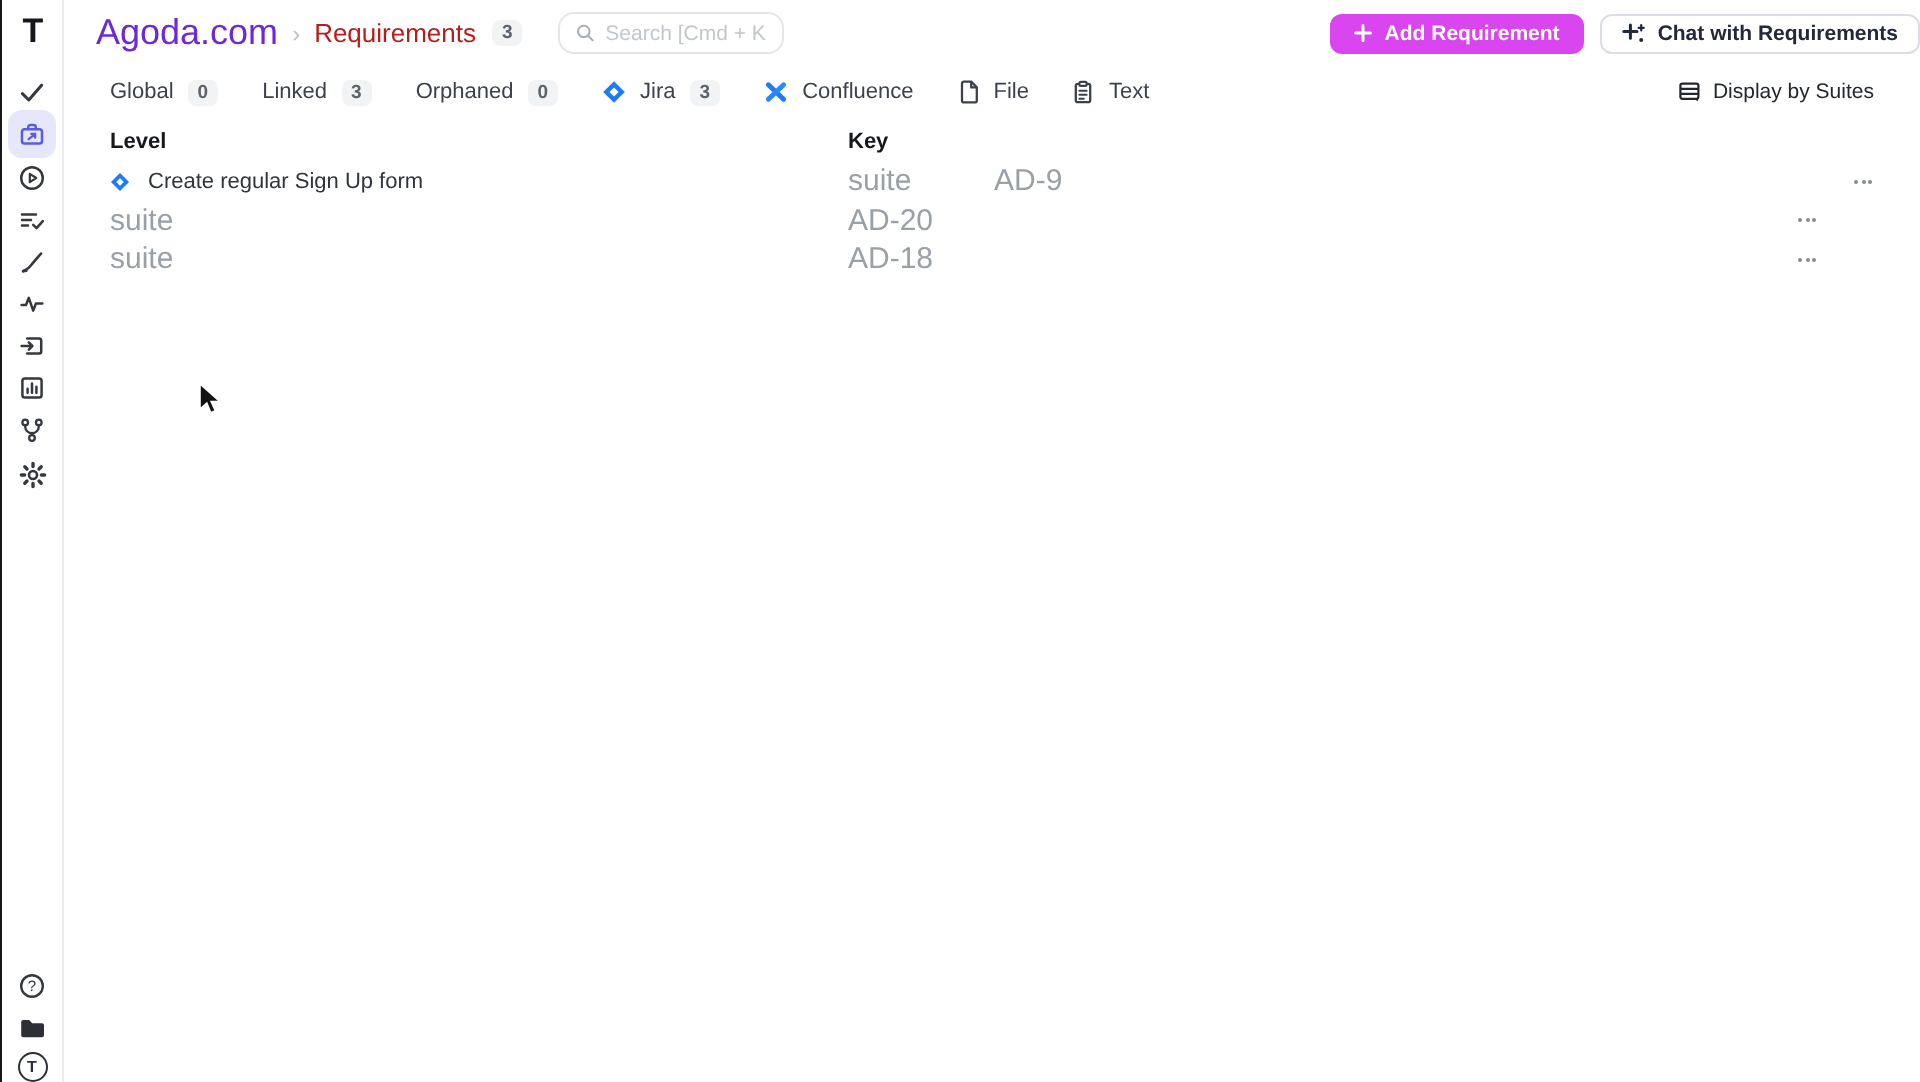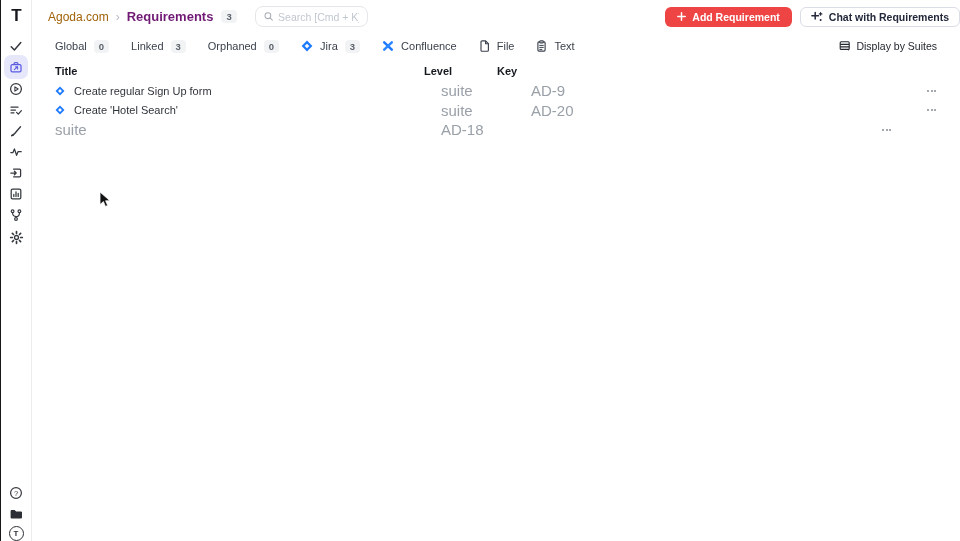--- a/index.html
+++ b/index.html
@@ -10,41 +10,41 @@
 
   
   .sidebar { position:absolute; left:1px; top:0; width:31px; height:541px; background:#fff; border-right:1px solid #ececee; }
   .sb-box { position:absolute; left:50%; transform:translateX(-50%); width:24px; height:24px; display:flex; align-items:center; justify-content:center; cursor:pointer; }
   .sb-box.selected { background:#e6e7fb; border-radius:7px; }
   .logo-t { font-size:17px; font-weight:800; color:#16181d; letter-spacing:-1px; }
   .avatar-circle { width:15px; height:15px; border:1.4px solid #2c3036; border-radius:50%; display:flex; align-items:center; justify-content:center; font-size:8px; font-weight:800; color:#2c3036; }
 
   
   .topbar { position:absolute; left:32px; top:0; right:0; height:33px; display:flex; align-items:center; padding-left:16px; }
-  .crumb-project { font-size:12px; color:#a16207; cursor:pointer; }
+  .crumb-project { font-size:18px; color:#6d28d9; cursor:pointer; }
   .crumb-sep { font-size:12px; color:#b8bec5; margin:0 7px; }
-  .crumb-page { font-size:13px; font-weight:700; color:#701a75; }
+  .crumb-page { font-size:13px; font-weight:400; color:#b91c1c; }
   .badge { background:#f2f3f5; border-radius:4px; padding:1px 5px; font-size:9.5px; color:#5c626b; font-weight:600; }
   .crumb-badge { margin-left:8px; }
   .searchbox { margin-left:18px; width:113px; height:21px; border:1px solid #e4e6ea; border-radius:8px; display:flex; align-items:center; padding:0 8px; gap:5px; background:#fff; cursor:text; }
   .searchbox input { border:none; outline:none; width:100%; font-size:10.5px; color:#6b7280; font-family:"Liberation Sans",sans-serif; background:transparent; }
   .searchbox input::placeholder { color:#c2c7cf; }
   .top-spacer { flex:1; }
-  .btn-add { height:20px; background:#ef4444; border:none; border-radius:6px; color:#fff; font-size:10.5px; font-weight:600; display:flex; align-items:center; gap:6px; padding:0 12px; cursor:pointer; font-family:"Liberation Sans",sans-serif; }
+  .btn-add { height:20px; background:#d946ef; border:none; border-radius:6px; color:#fff; font-size:10.5px; font-weight:600; display:flex; align-items:center; gap:6px; padding:0 12px; cursor:pointer; font-family:"Liberation Sans",sans-serif; }
   .btn-chat { height:20px; margin-left:8px; background:#fff; border:1px solid #dbdde6; border-radius:6px; color:#23283b; font-size:10.5px; font-weight:600; display:flex; align-items:center; gap:6px; padding:0 10px; cursor:pointer; font-family:"Liberation Sans",sans-serif; }
 
   
   .filterbar { position:absolute; left:32px; right:0; top:33px; height:26px; display:flex; align-items:center; padding:0 23px; gap:22px; }
   .filter-item { display:flex; align-items:center; gap:7px; font-size:11px; color:#3c424d; cursor:pointer; white-space:nowrap; }
   .display-toggle { margin-left:auto; display:flex; align-items:center; gap:5px; font-size:10.5px; color:#23272f; cursor:pointer;justify-content:center; }
 
   
   .thead { position:absolute; left:32px; right:0; top:62px; height:18px; display:grid; grid-template-columns:369px 73px 1fr 28px; align-items:center; padding:0 23px; font-size:11px; font-weight:700; color:#15181d; }
   .tbody { position:absolute; left:32px; right:0; top:81px; }
-  .trow { height:19.5px; display:grid; grid-template-columns:369px 73px 1fr 28px; align-items:center; padding:0 23px; cursor:pointer;gap:17px; }
+  .trow { height:19.5px; display:grid; grid-template-columns:369px 73px 1fr 28px; align-items:center; padding:0 23px; cursor:pointer; }
   .cell-title { display:flex; align-items:center; gap:9px; font-size:11px; color:#30343b; }
   .cell-dim { font-size:15px; color:#9aa0a8; }
   .row-menu { justify-self:end; display:flex; gap:1.5px; cursor:pointer; padding:3px 1px; }
   .row-menu i { width:2px; height:2px; border-radius:50%; background:#868c95; display:block; }
 
   .cursor { position:absolute; left:99px; top:191px; pointer-events:none; }
 
   svg { display:block; }
 </style>
 </head>
@@ -236,21 +236,20 @@
     <svg width="12" height="12" viewBox="0 0 12 12">
       <rect x="1.2" y="1.8" width="9" height="7.6" rx="1" fill="none" stroke="#23272f" stroke-width="1.1"></rect>
       <path d="M1.2,4.4 h9 M1.2,6.9 h9" stroke="#23272f" stroke-width="1.1"></path>
       <path d="M8.2,9.2 l1.6,1.6 l0.4,-1.6 Z" fill="#23272f"></path>
     </svg>
     <span>Display by Suites</span>
   </div>
 </div>
 
 <div class="thead">
-  <span>Title</span>
   <span>Level</span>
   <span>Key</span>
   <span></span>
 </div>
 
 <div class="tbody">
 
   <div class="trow">
     <div class="cell-title">
       <svg width="10" height="10" viewBox="0 0 12 12">
@@ -262,27 +261,20 @@
     <span class="cell-dim">suite</span>
     <span class="cell-dim">AD-9</span>
     <span class="row-menu">
         <i></i>
         <i></i>
         <i></i>
       </span>
   </div>
 
   <div class="trow">
-    <div class="cell-title">
-      <svg width="10" height="10" viewBox="0 0 12 12">
-        <path d="M6,0.6 L11.4,6 L6,11.4 L0.6,6 Z" fill="#1d7afc"></path>
-        <path d="M6,3.7 L8.3,6 L6,8.3 L3.7,6 Z" fill="#ffffff"></path>
-      </svg>
-      <span>Create 'Hotel Search'</span>
-    </div>
     <span class="cell-dim">suite</span>
     <span class="cell-dim">AD-20</span>
     <span class="row-menu">
         <i></i>
         <i></i>
         <i></i>
       </span>
   </div>
 
   <div class="trow">

